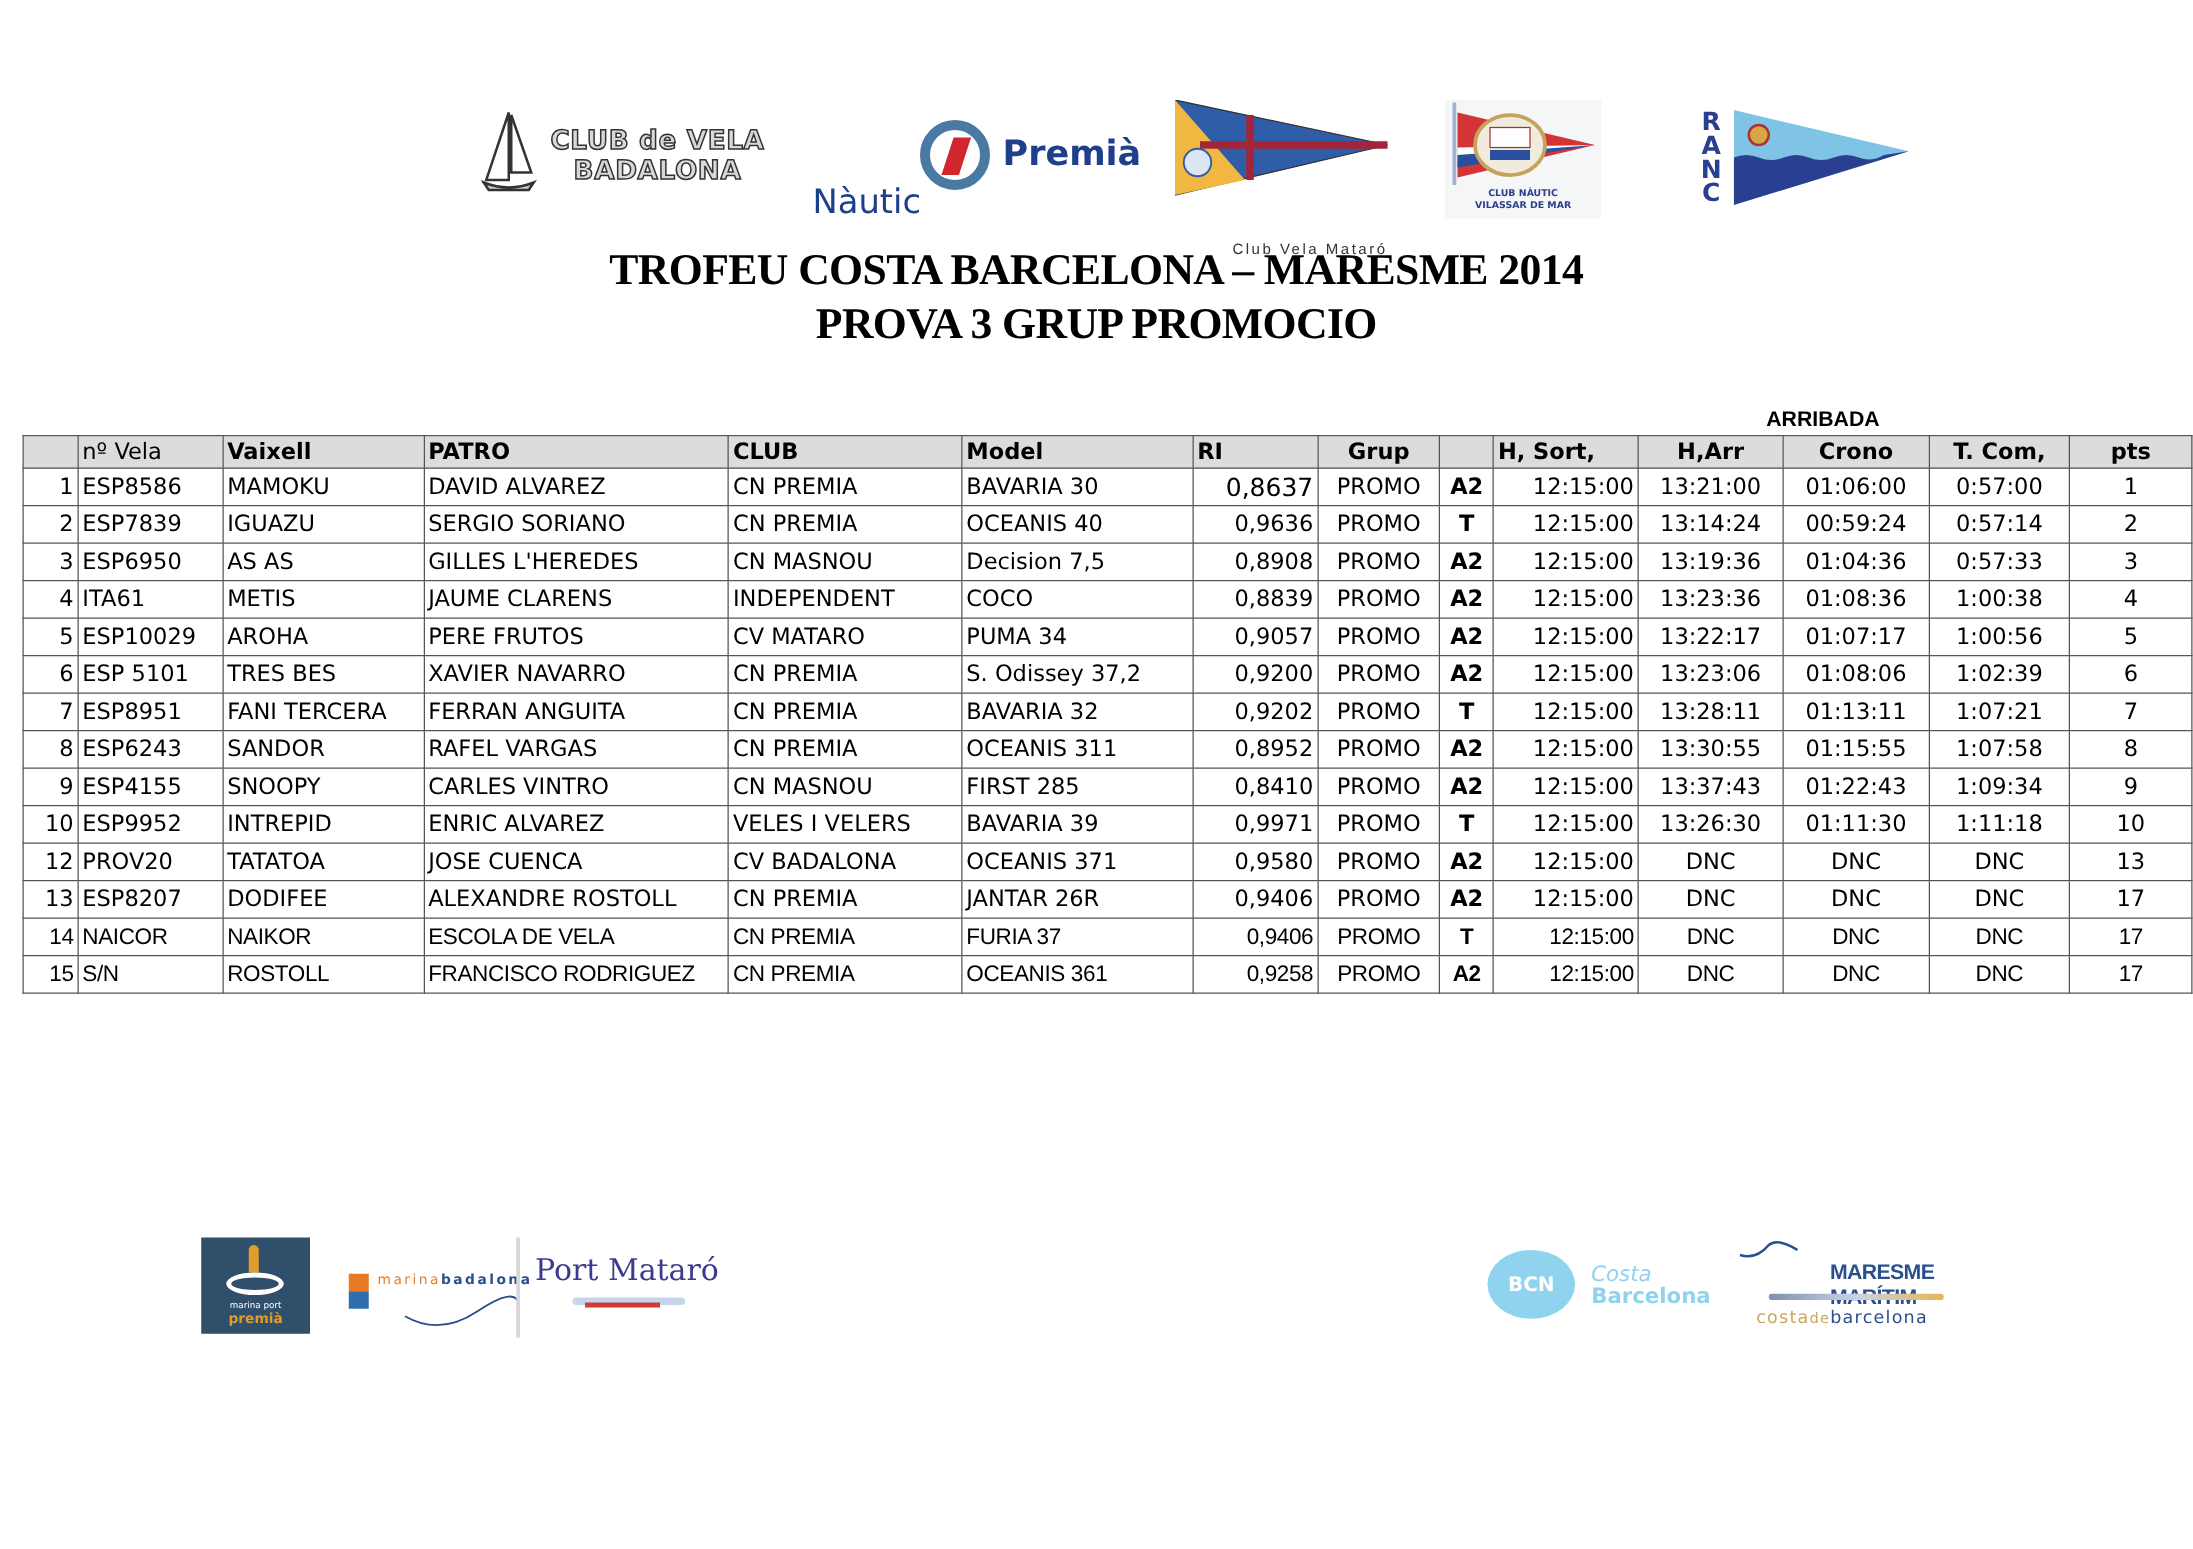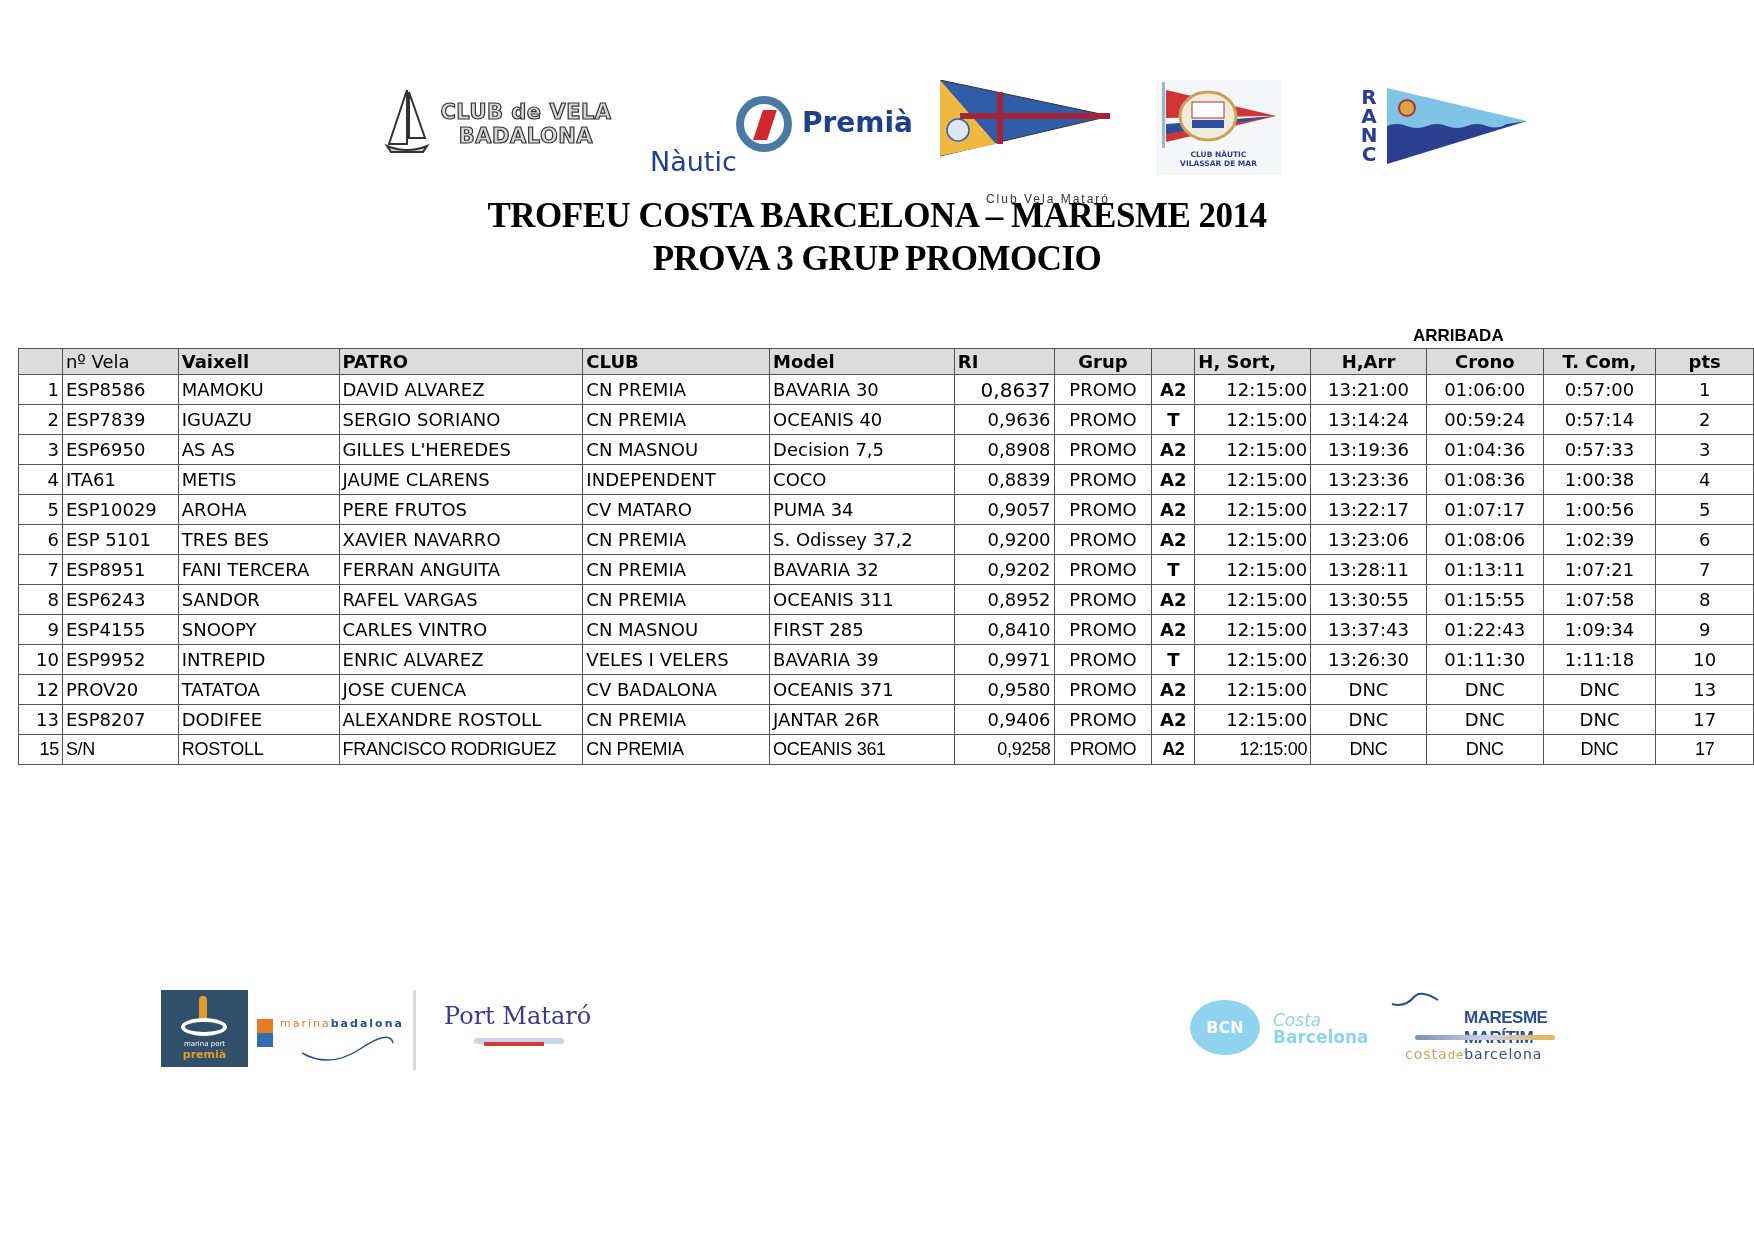--- a/index.html
+++ b/index.html
@@ -43,27 +43,27 @@
   td.b { font-weight:bold; text-align:center; }
   td.cond { font-family:"Liberation Sans", sans-serif; font-stretch:condensed; letter-spacing:-0.3px; }
   .ri1 { font-size:20px; }
 
   
   .mpp { left:161px; top:990px; width:87px; height:77px; background:#2f4f6b; }
   .mpp .sail { position:absolute; left:38px; top:6px; width:8px; height:22px; background:#e39b2a; border-radius:4px 4px 0 0; }
   .mpp .fish { position:absolute; left:20px; top:28px; width:46px; height:18px; border:4px solid #fff; border-radius:50%; box-sizing:border-box; }
   .mpp .t { position:absolute; left:0; top:50px; width:87px; text-align:center; color:#fff; font-size:7px; line-height:8px; }
   .mpp .t2 { position:absolute; left:0; top:58px; width:87px; text-align:center; color:#e39b2a; font-size:11px; font-weight:bold; }
-  .mb { left:250px; top:995px; width:150px; height:75px; }
+  .mb { left:272px; top:995px; width:150px; height:75px; }
   .mb .sq1 { position:absolute; left:7px; top:24px; width:16px; height:14px; background:#e87a23; }
   .mb .sq2 { position:absolute; left:7px; top:38px; width:16px; height:14px; background:#2f6fb0; }
   .mb .txt { position:absolute; left:30px; top:22px; font-size:11px; letter-spacing:2px; color:#e87a23; }
   .mb .txt b { color:#2a4f8f; font-weight:bold; }
   .divider { left:413px; top:990px; width:3px; height:80px; background:#d8d8d8; }
-  .pm { left:428px; top:1002px; width:160px; height:60px;margin-left:16px; }
+  .pm { left:428px; top:1002px; width:160px; height:60px; }
   .pm .txt { position:absolute; left:0; top:0; font-family:"DejaVu Serif", serif; font-size:24px; color:#3c3a8f; }
   .pm .wave { position:absolute; left:30px; top:36px; width:90px; height:6px; background:#c7d5ec; border-radius:3px; }
   .pm .anchor { position:absolute; left:40px; top:40px; width:60px; height:4px; background:#d43a34; }
   .bcn { left:1190px; top:1000px; width:200px; height:60px; }
   .bcn .oval { position:absolute; left:0; top:0; width:70px; height:55px; border-radius:50%; background:#8fd3ef; color:#fff; font-weight:bold; font-size:16px; text-align:center; line-height:55px; }
   .bcn .t1 { position:absolute; left:83px; top:12px; font-style:italic; font-size:17px; color:#8fd3ef; line-height:17px; }
   .bcn .t2 { position:absolute; left:83px; top:29px; font-weight:bold; font-size:17px; color:#8fd3ef; line-height:17px; }
   .mm { left:1390px; top:990px; width:190px; height:80px; }
   .mm .wave { position:absolute; left:0; top:0; width:50px; height:20px; }
   .mm .t1 { position:absolute; left:32px; top:18px; font-family:"Liberation Sans", sans-serif; font-weight:bold; font-size:17px; color:#2a4f8f; letter-spacing:-0.5px;margin-left:42px; }
@@ -360,20 +360,36 @@
         <td class="r">0,9406</td>
         <td class="c">PROMO</td>
         <td class="b">A2</td>
         <td class="r">12:15:00</td>
         <td class="c">DNC</td>
         <td class="c">DNC</td>
         <td class="c">DNC</td>
         <td class="c">17</td>
       </tr>
       <tr>
+        <td class="pos cond">14</td>
+        <td class="l cond">NAICOR</td>
+        <td class="l cond">NAIKOR</td>
+        <td class="l cond">ESCOLA DE VELA</td>
+        <td class="l cond">CN PREMIA</td>
+        <td class="l cond">FURIA 37</td>
+        <td class="r cond">0,9406</td>
+        <td class="c cond">PROMO</td>
+        <td class="b cond">T</td>
+        <td class="r cond">12:15:00</td>
+        <td class="c cond">DNC</td>
+        <td class="c cond">DNC</td>
+        <td class="c cond">DNC</td>
+        <td class="c cond">17</td>
+      </tr>
+      <tr>
         <td class="pos cond">15</td>
         <td class="l cond">S/N</td>
         <td class="l cond">ROSTOLL</td>
         <td class="l cond">FRANCISCO RODRIGUEZ</td>
         <td class="l cond">CN PREMIA</td>
         <td class="l cond">OCEANIS 361</td>
         <td class="r cond">0,9258</td>
         <td class="c cond">PROMO</td>
         <td class="b cond">A2</td>
         <td class="r cond">12:15:00</td>

